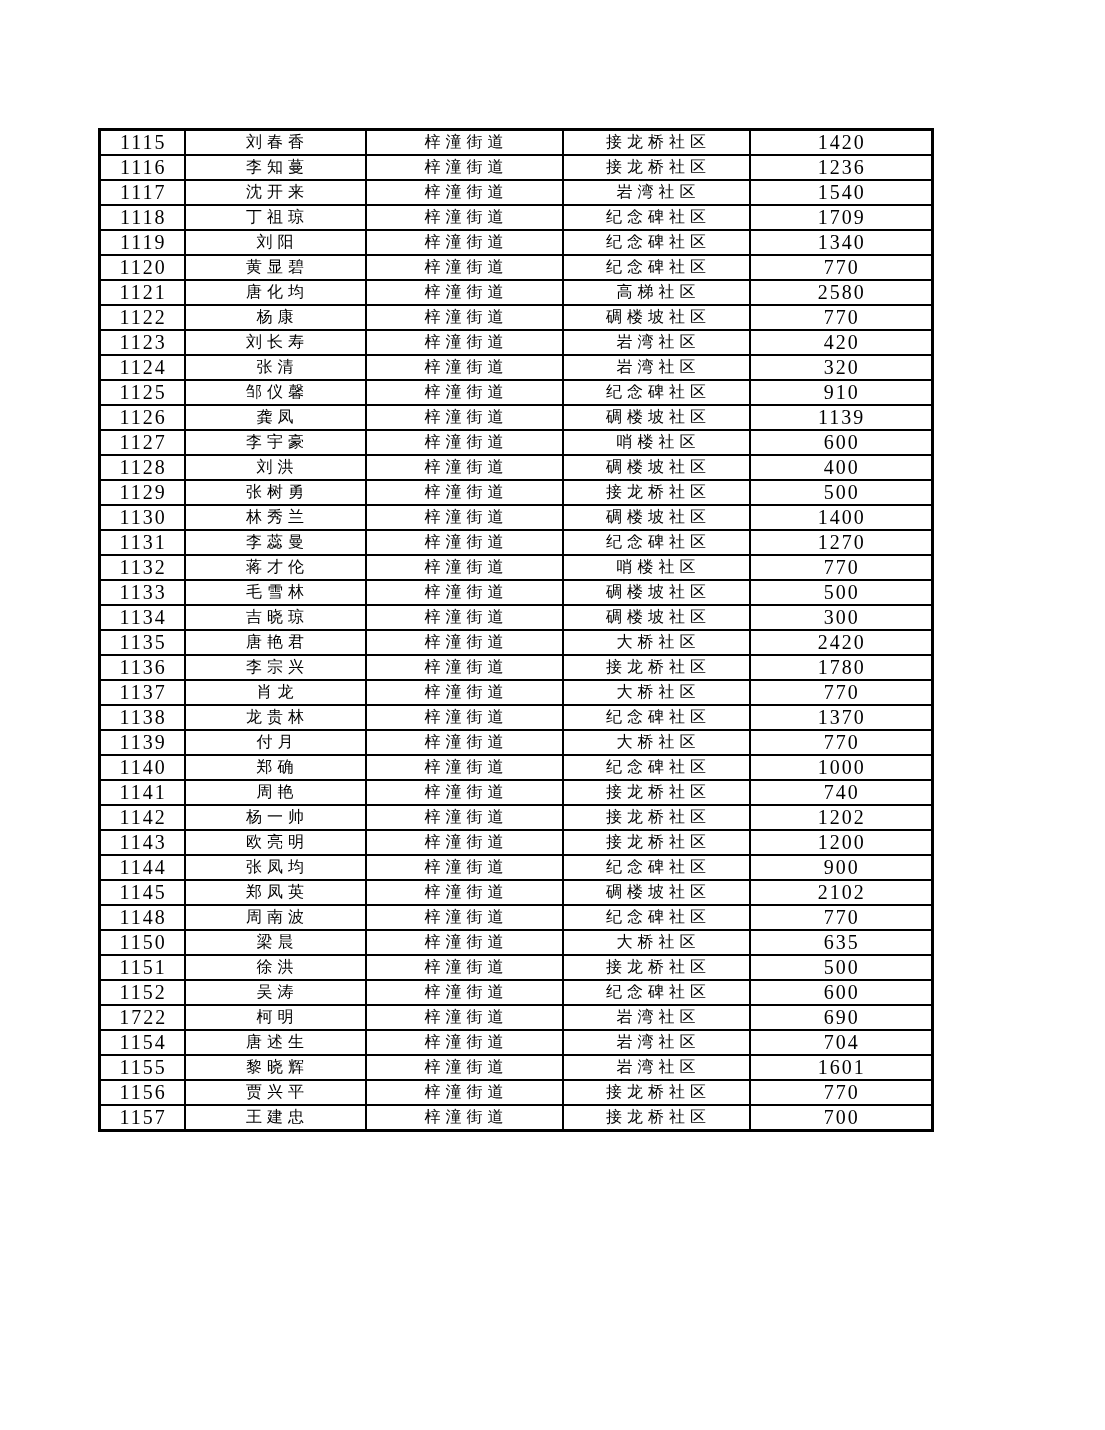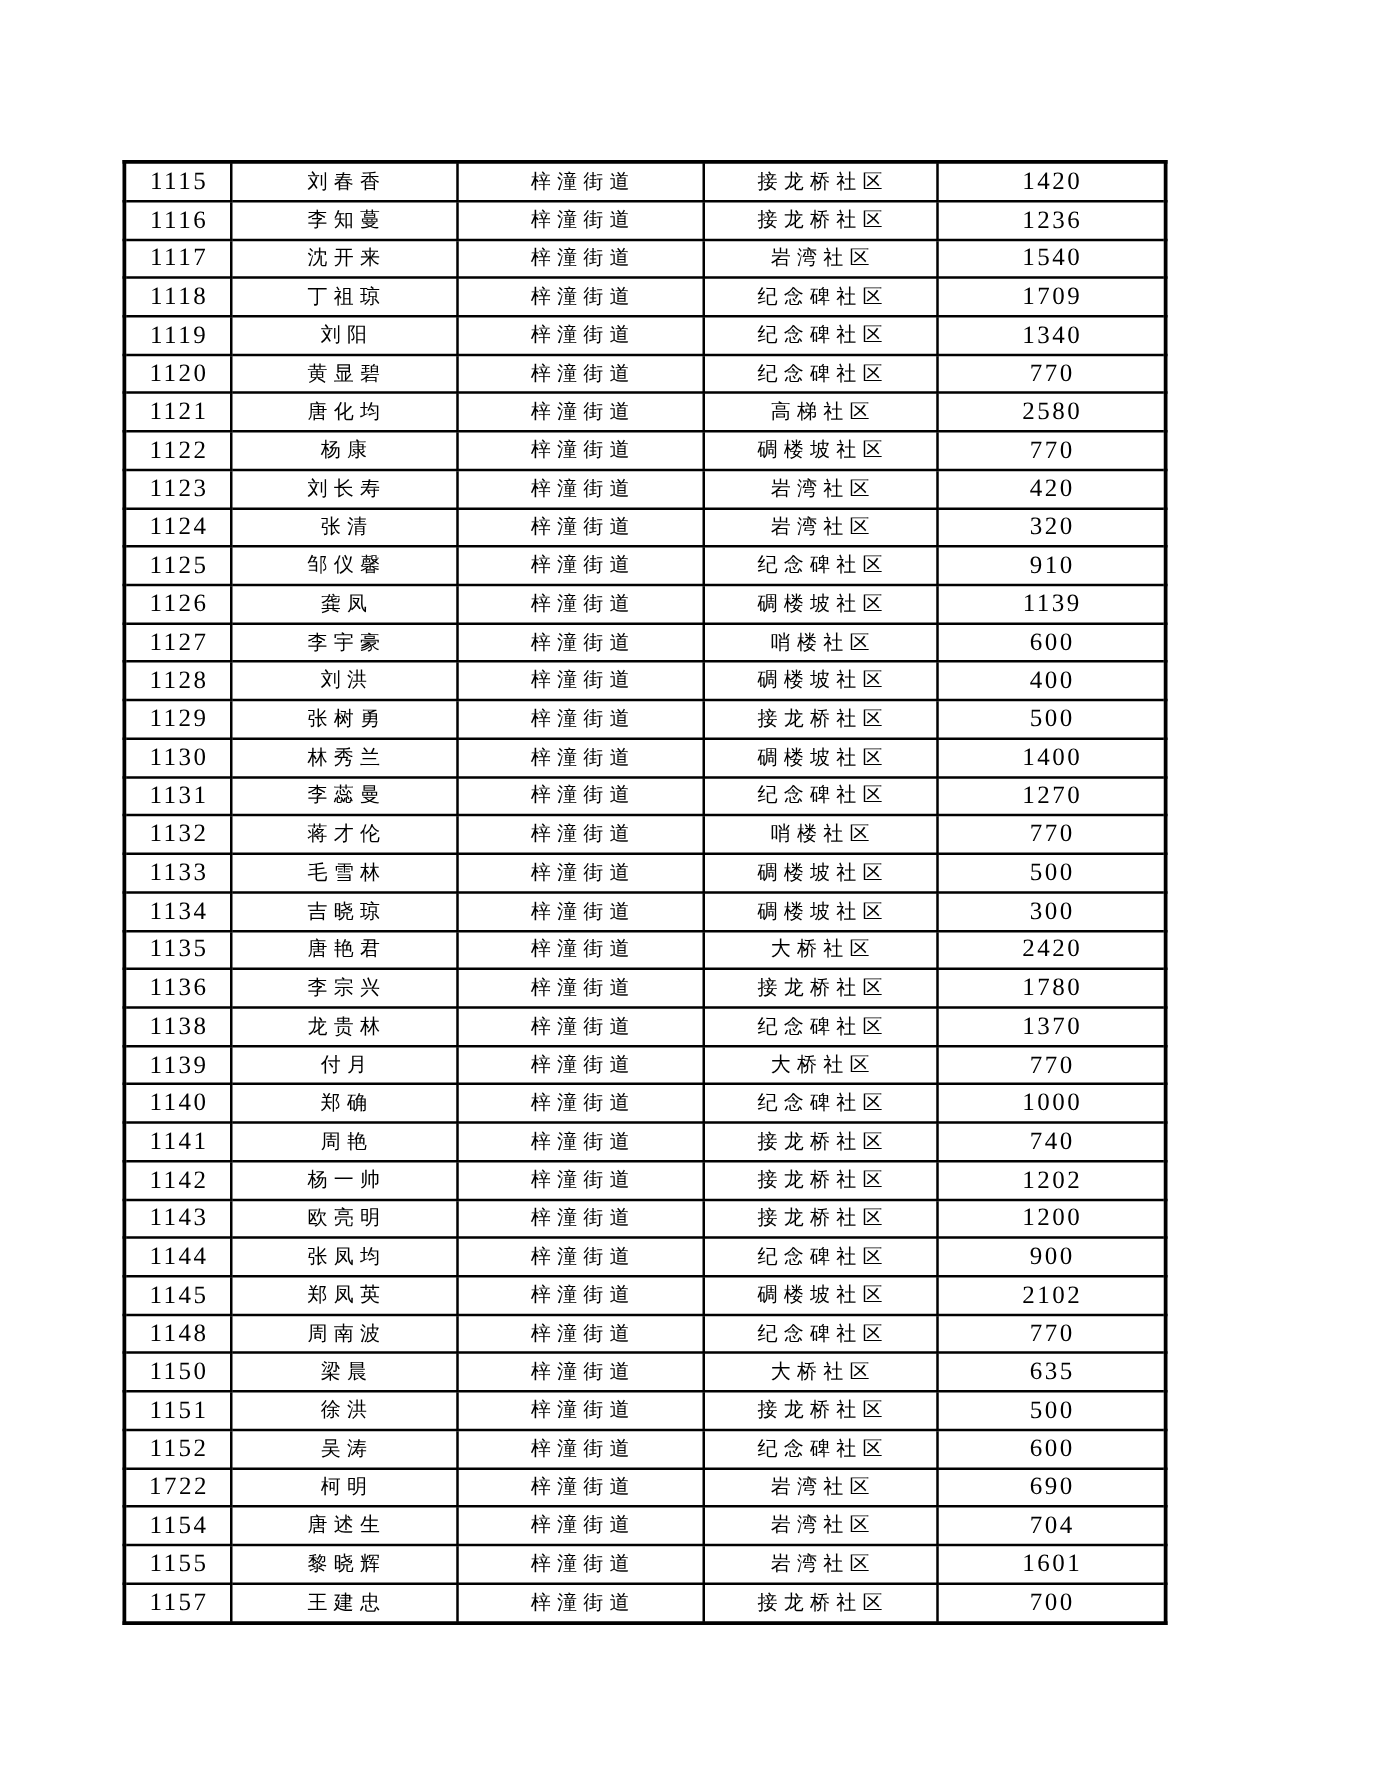--- a/index.html
+++ b/index.html
@@ -12,21 +12,21 @@
     height: 1430px;
     position: relative;
     font-family: "Liberation Serif", "DejaVu Serif", serif;
     color: #000000;
   }
   table.roster {
     position: absolute;
     left: 98px;
     top: 128px;
     width: 833px;
-    height: 1172px;
+    height: 994px;
     border-collapse: collapse;
     table-layout: fixed;
     border: 3px solid #000000;
     background: #ffffff;
   }
   table.roster td {
     border: 2px solid #000000;
     text-align: center;
     vertical-align: middle;
     padding: 0;
@@ -230,20 +230,27 @@
   </tr>
 
   <tr>
     <td class="num">1136</td>
     <td class="zh">李宗兴</td>
     <td class="zh">梓潼街道</td>
     <td class="zh">接龙桥社区</td>
     <td class="num">1780</td>
   </tr>
 
+  <tr>
+    <td class="num">1137</td>
+    <td class="zh">肖龙</td>
+    <td class="zh">梓潼街道</td>
+    <td class="zh">大桥社区</td>
+    <td class="num">770</td>
+  </tr>
 
   <tr>
     <td class="num">1138</td>
     <td class="zh">龙贵林</td>
     <td class="zh">梓潼街道</td>
     <td class="zh">纪念碑社区</td>
     <td class="num">1370</td>
   </tr>
 
   <tr>
@@ -354,20 +361,27 @@
   </tr>
 
   <tr>
     <td class="num">1155</td>
     <td class="zh">黎晓辉</td>
     <td class="zh">梓潼街道</td>
     <td class="zh">岩湾社区</td>
     <td class="num">1601</td>
   </tr>
 
+  <tr>
+    <td class="num">1156</td>
+    <td class="zh">贾兴平</td>
+    <td class="zh">梓潼街道</td>
+    <td class="zh">接龙桥社区</td>
+    <td class="num">770</td>
+  </tr>
 
   <tr>
     <td class="num">1157</td>
     <td class="zh">王建忠</td>
     <td class="zh">梓潼街道</td>
     <td class="zh">接龙桥社区</td>
     <td class="num">700</td>
   </tr>
 </tbody>
 </table>

